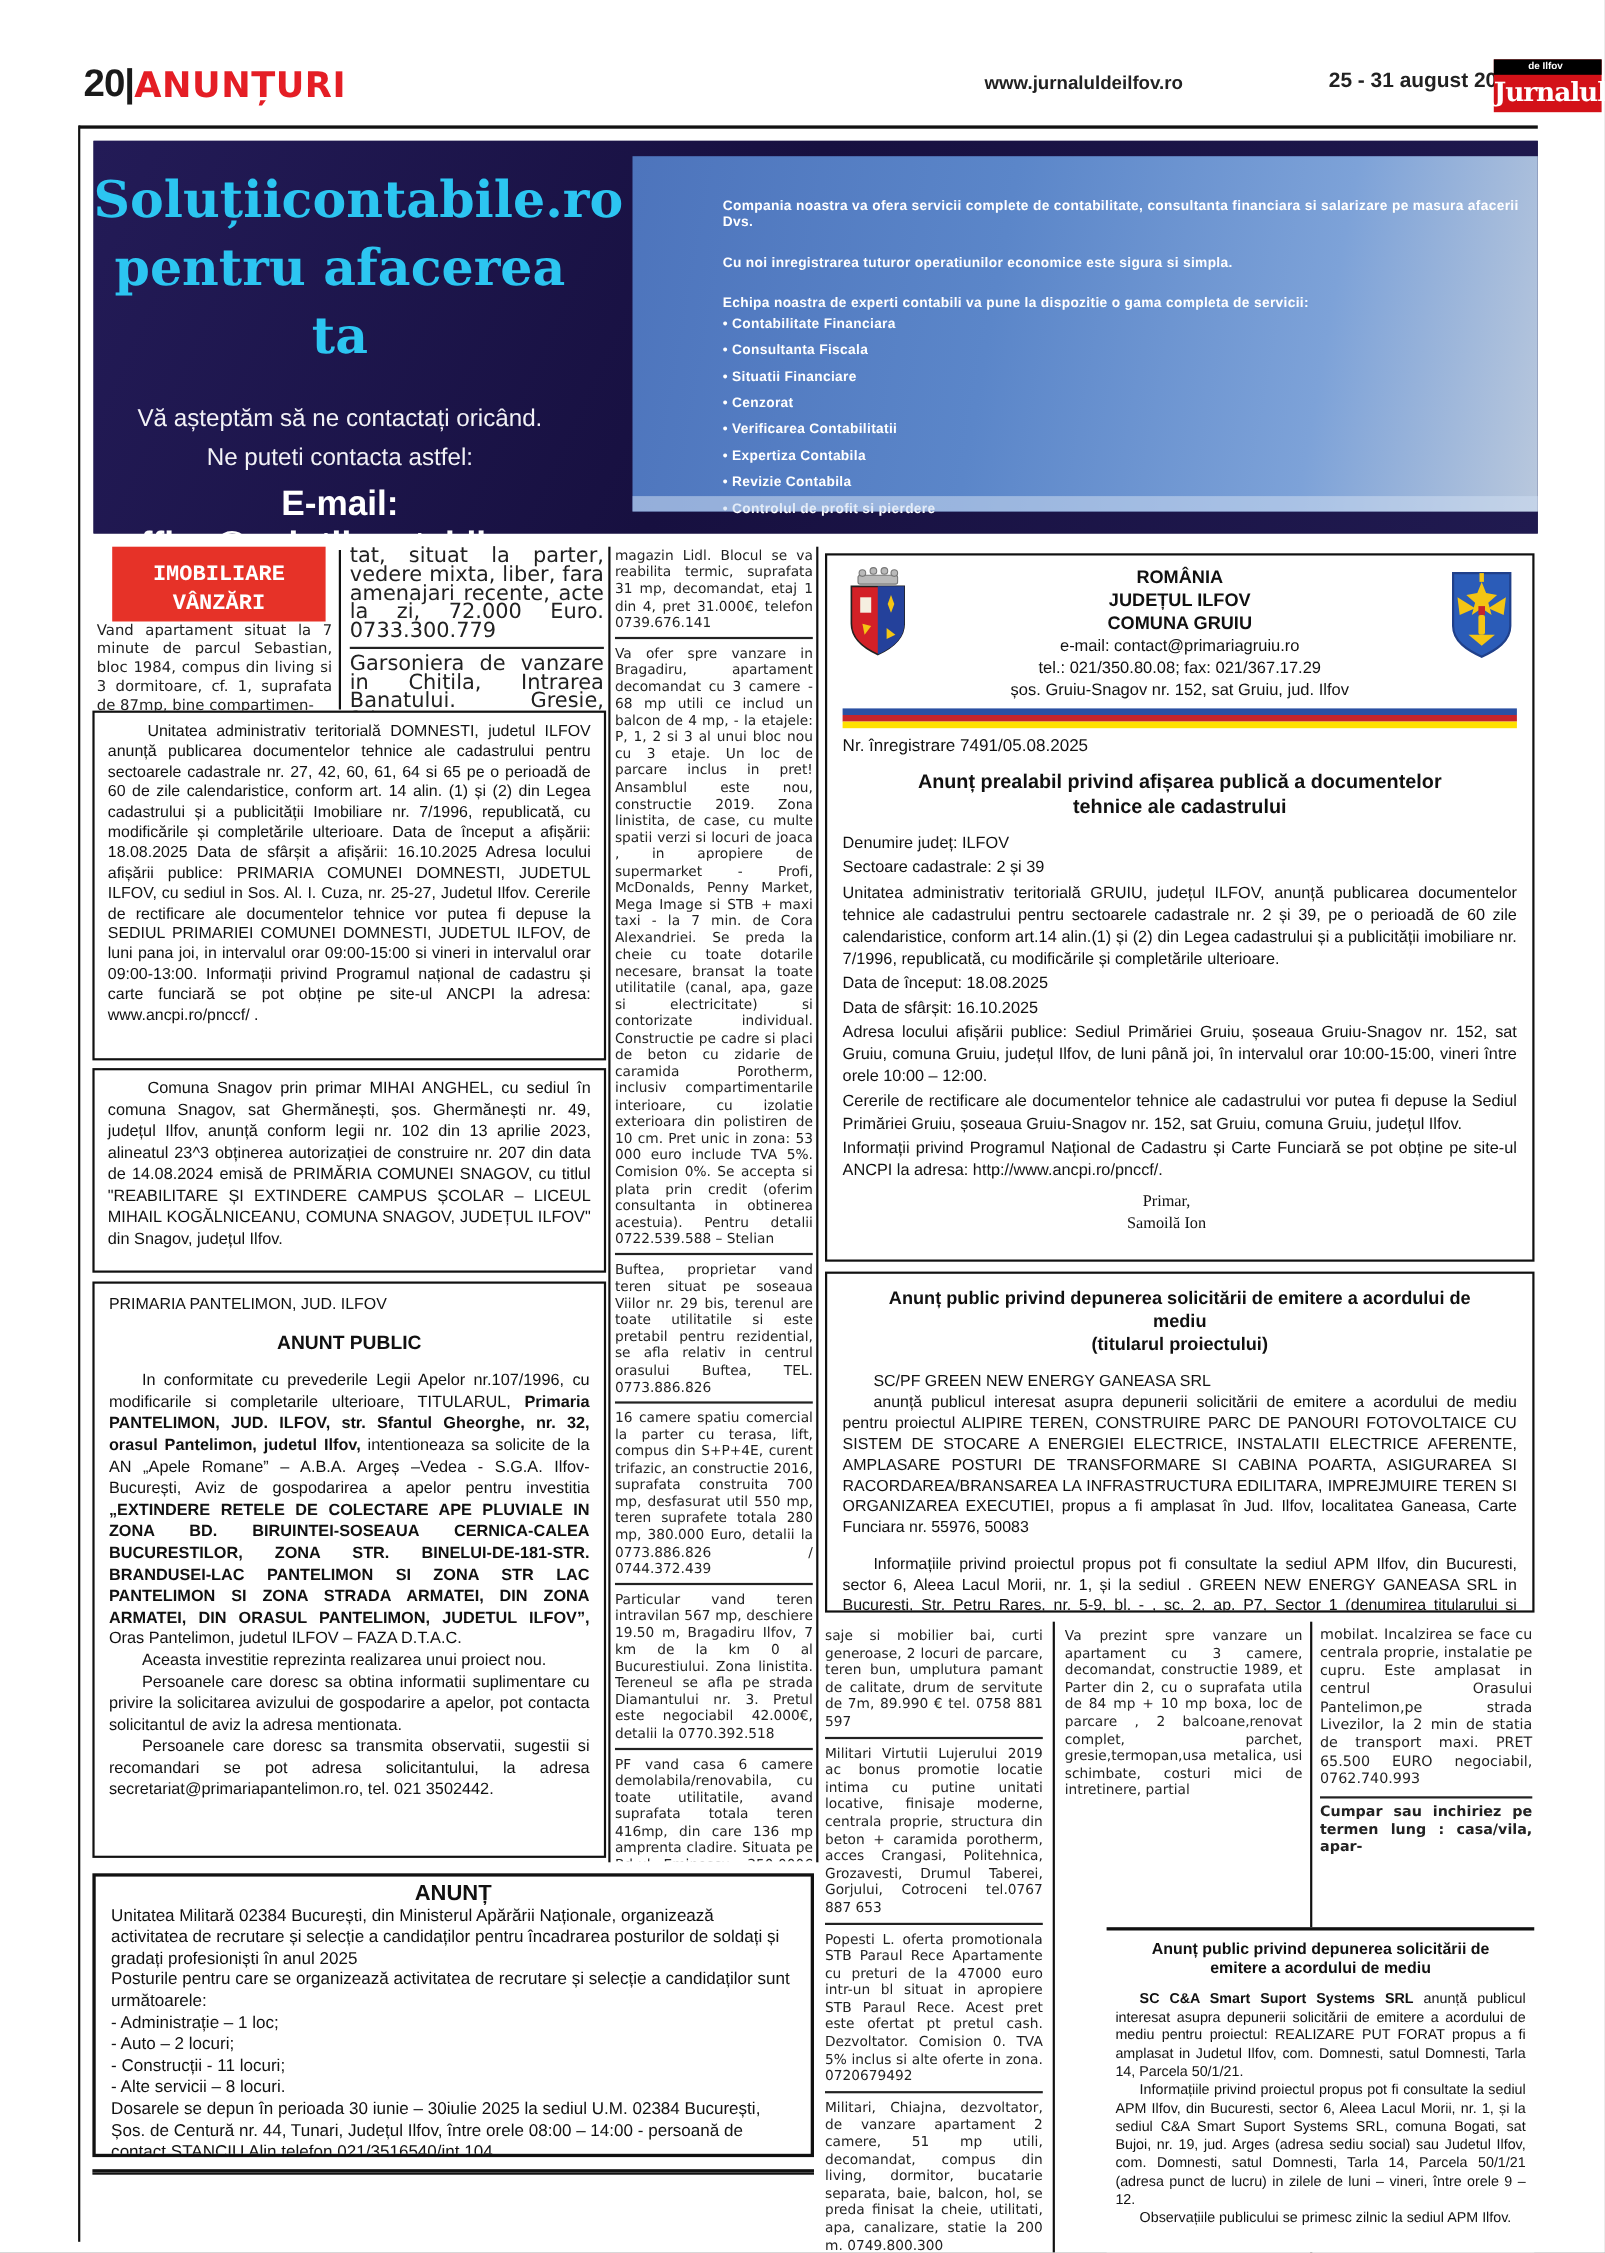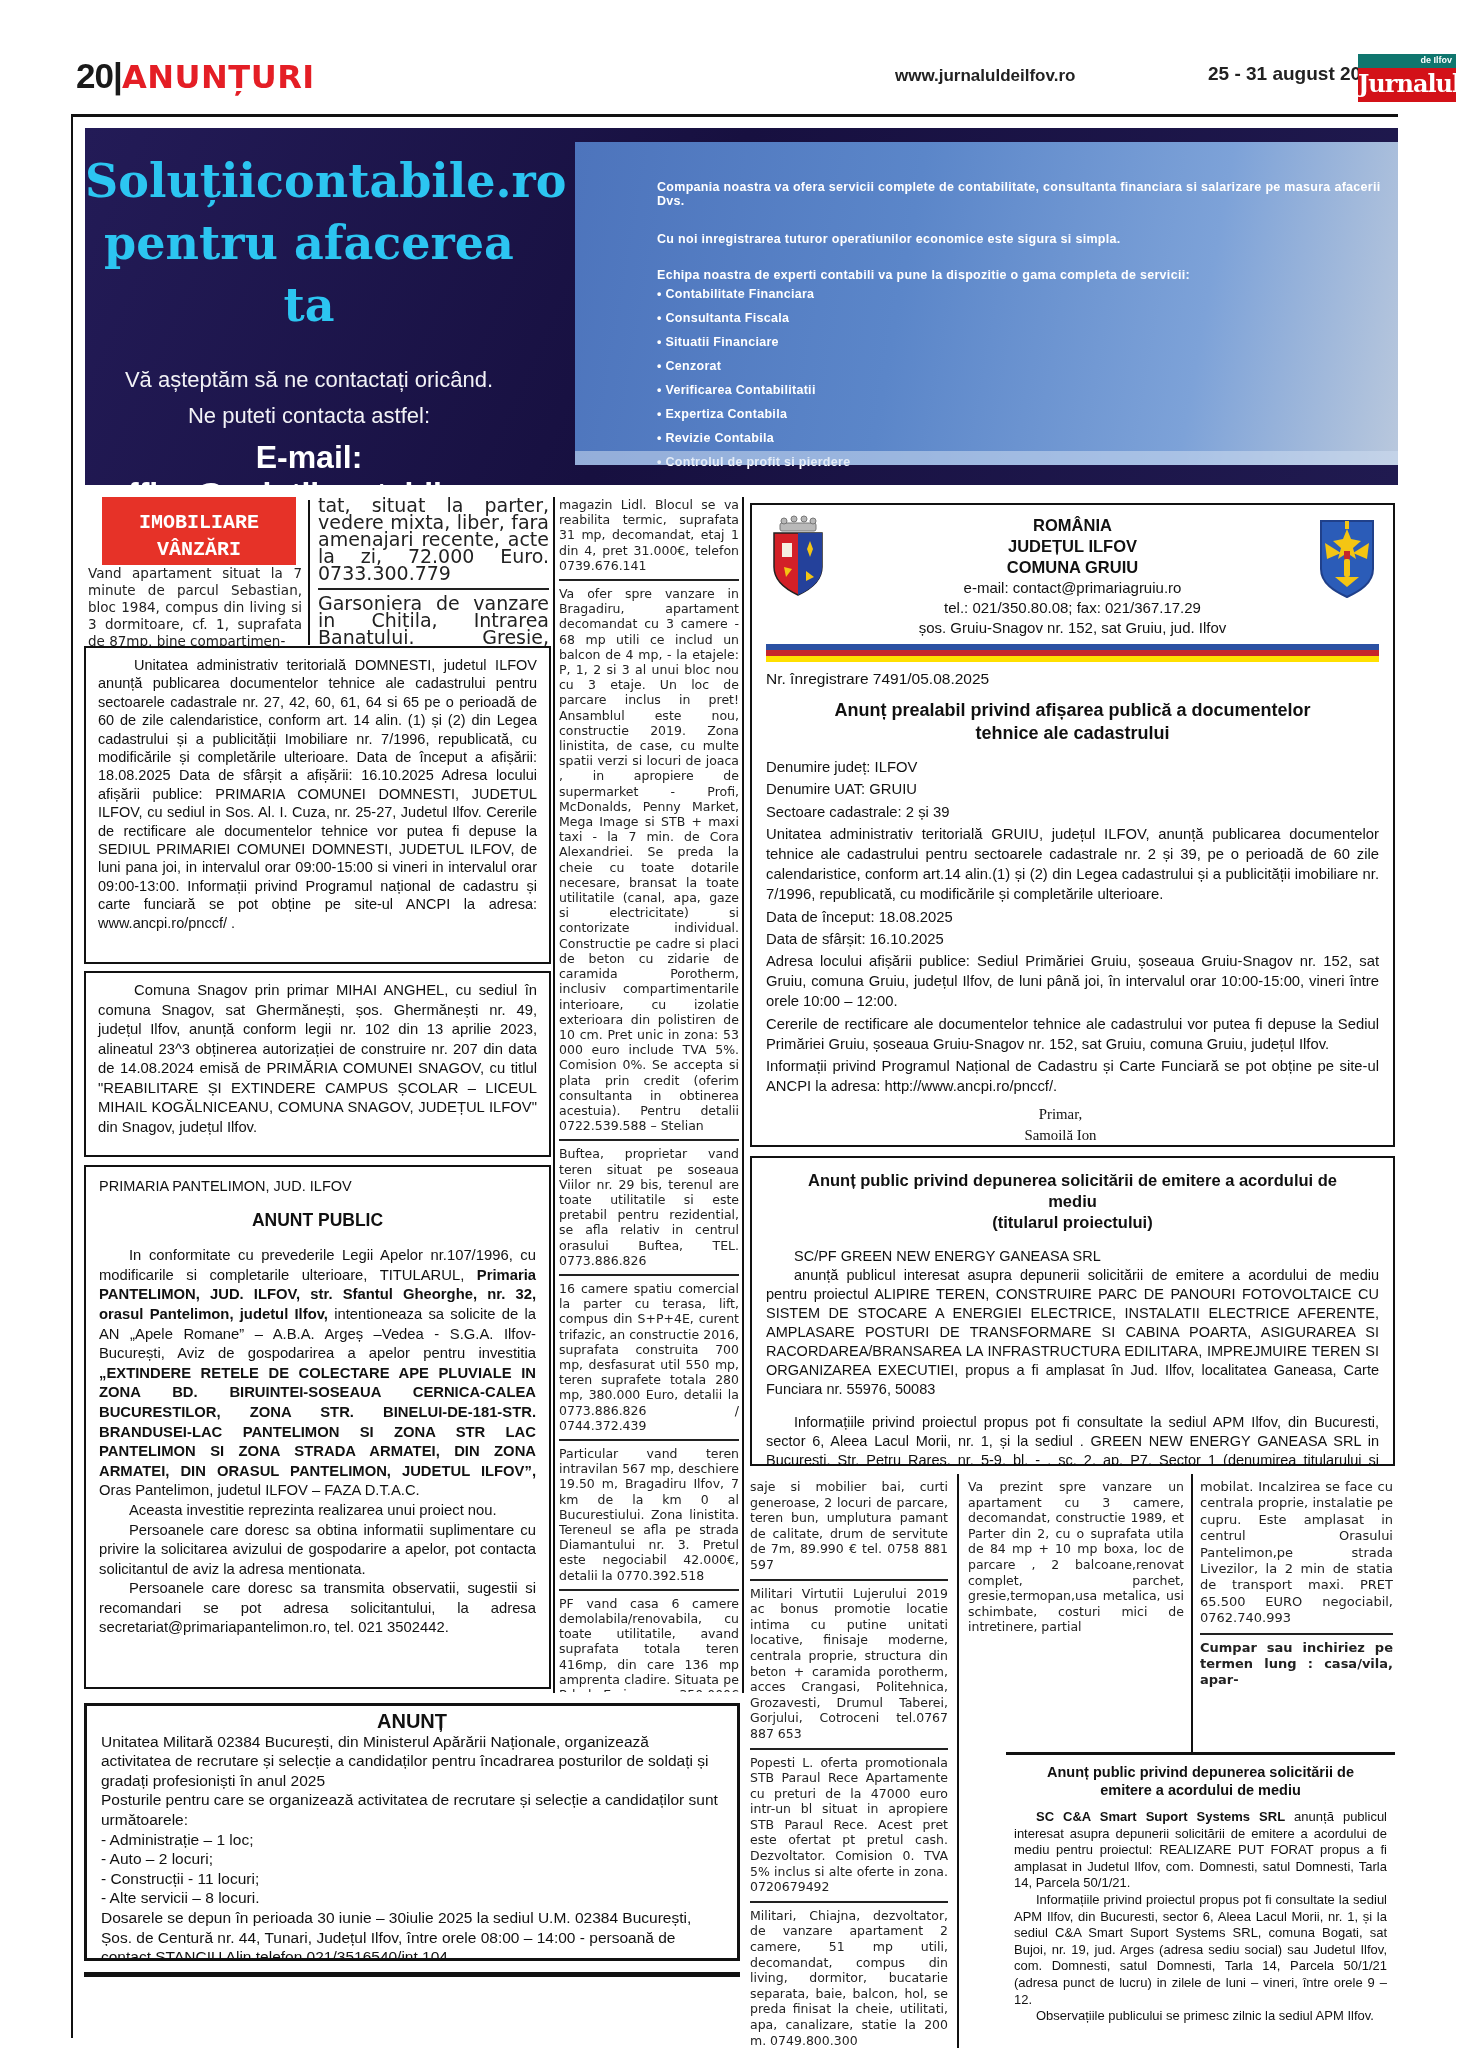--- a/index.html
+++ b/index.html
@@ -7,22 +7,22 @@
         font-family:"Liberation Sans",sans-serif;color:#111;overflow:hidden;}
   .abs{position:absolute;}
 
   
   .page-number{left:76px;top:56px;font-size:35px;font-weight:bold;color:#1a1a1a;letter-spacing:-1px;}
   .section-title{left:122px;top:58px;font-size:32px;font-weight:bold;color:#e41e25;letter-spacing:.5px;
                  font-family:"DejaVu Sans",sans-serif;}
   .website{left:895px;top:66px;font-size:17px;font-weight:bold;color:#222;}
   .date-range{left:1208px;top:63px;font-size:19px;font-weight:bold;color:#222;}
   .logo{left:1358px;top:54px;width:98px;height:48px;background:#d31118;}
-  .logo .tag{display:block;background:#0f766e;color:#fff;font-size:9px;font-weight:bold;
-             text-align:right;padding:1px 4px 1px 0;height:12px;line-height:11px;}
+  .logo .tag{display:block;background:#000000;color:#fff;font-size:9px;font-weight:bold;
+             text-align:center;padding:1px 4px 1px 0;height:12px;line-height:11px;}
   .logo .name{display:block;color:#fff;font-family:"DejaVu Serif",serif;font-weight:bold;
               font-size:24px;text-align:center;line-height:32px;letter-spacing:-1px;}
   .rule-top{left:72px;top:114px;width:1326px;height:3px;background:#111;}
   .left-border{left:71px;top:114px;width:2px;height:1924px;background:#111;}
 
   
   .banner{left:85px;top:128px;width:1313px;height:357px;background:#1a1446;
           background-image:linear-gradient(115deg,#231b57 0%,#171040 45%,#201a50 100%);}
   .banner-left{position:absolute;left:0;top:0;width:448px;height:100%;text-align:center;}
   .banner-title{font-family:"DejaVu Serif",serif;font-weight:bold;color:#2cc5f1;
@@ -260,21 +260,20 @@
       </svg>
     </div>
     <div class="tricolor">
       <div class="t-blue"></div>
       <div class="t-red"></div>
       <div class="t-yellow"></div>
     </div>
     <div class="gruiu-reg">Nr. înregistrare 7491/05.08.2025</div>
     <div class="gruiu-title">Anunț prealabil privind afișarea publică a documentelor tehnice ale cadastrului</div>
     <p>Denumire județ: ILFOV</p>
-    <p>Denumire UAT: GRUIU</p>
     <p>Sectoare cadastrale: 2 și 39</p>
     <p>Unitatea administrativ teritorială GRUIU, județul ILFOV, anunță publicarea documentelor tehnice ale cadastrului pentru sectoarele cadastrale nr. 2 și 39, pe o perioadă de 60 zile calendaristice, conform art.14 alin.(1) și (2) din Legea cadastrului și a publicității imobiliare nr. 7/1996, republicată, cu modificările și completările ulterioare.</p>
     <p>Data de început: 18.08.2025</p>
     <p>Data de sfârșit: 16.10.2025</p>
     <p>Adresa locului afișării publice: Sediul Primăriei Gruiu, șoseaua Gruiu-Snagov nr. 152, sat Gruiu, comuna Gruiu, județul Ilfov, de luni până joi, în intervalul orar 10:00-15:00, vineri între orele 10:00 – 12:00.</p>
     <p>Cererile de rectificare ale documentelor tehnice ale cadastrului vor putea fi depuse la Sediul Primăriei Gruiu, șoseaua Gruiu-Snagov nr. 152, sat Gruiu, comuna Gruiu, județul Ilfov.</p>
     <p>Informații privind Programul Național de Cadastru și Carte Funciară se pot obține pe site-ul ANCPI la adresa: http://www.ancpi.ro/pnccf/.</p>
     <div class="gruiu-sign">
       <div>Primar,</div>
       <div>Samoilă Ion</div>

